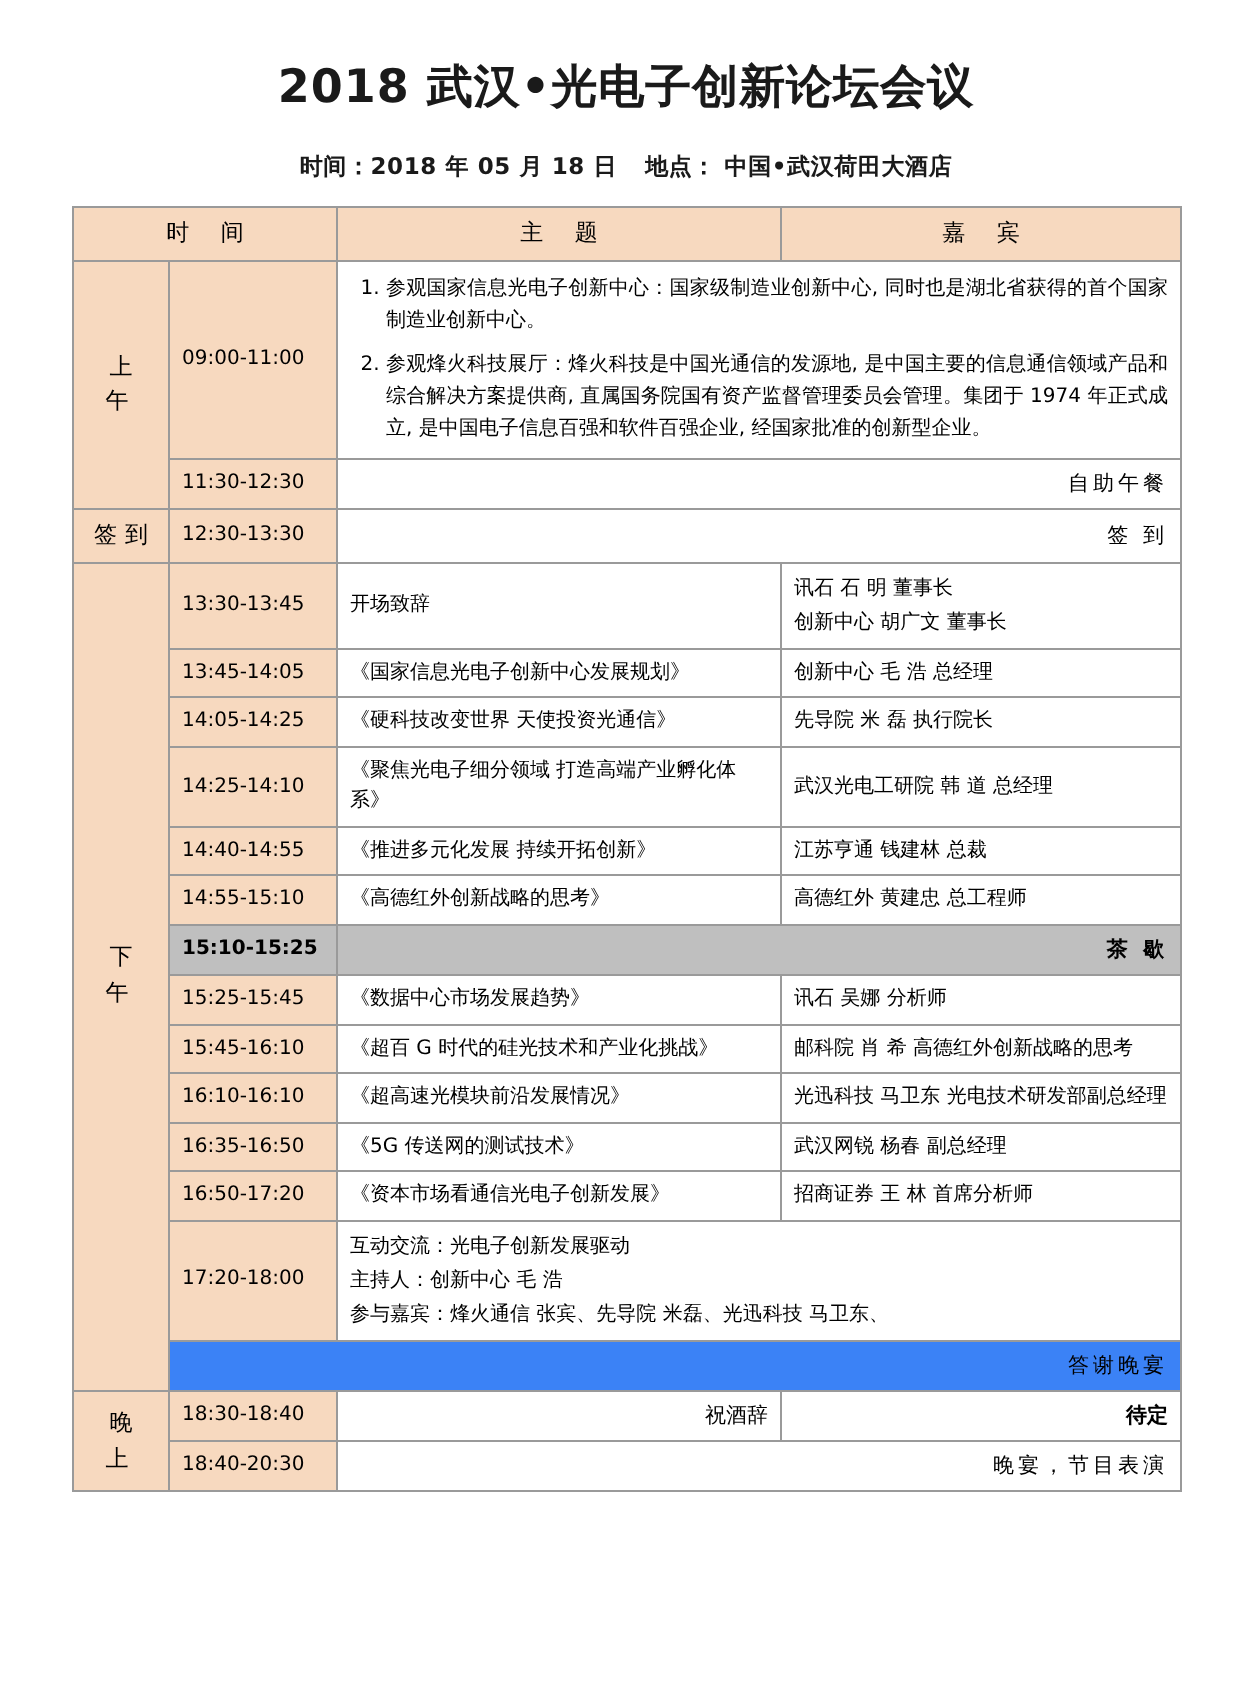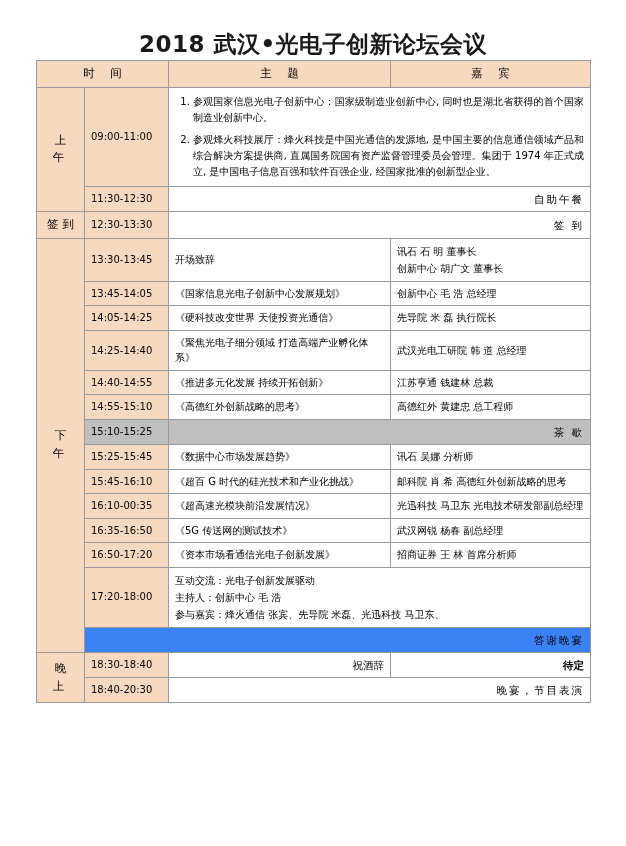--- a/index.html
+++ b/index.html
@@ -91,20 +91,21 @@
   }
   .span-center {
     text-align: right;
     font-weight: bold;
     font-size: 10.5px;
     letter-spacing: 2px;
   }
   .grey-row .time-cell,
   .grey-row .span-center {
     background: #bfbfbf;
+    font-weight: bold;
   }
   .grey-span {
     background: #3b82f6;
   }
   .ol-list {
     margin: 2px 0 2px 0;
     padding-left: 18px;
     list-style: decimal;
   }
   .ol-list li {
@@ -116,20 +117,23 @@
   .multi-line div { line-height: 1.7; }
   .guest-two div { line-height: 1.7; }
 </style>
 </head>
 <body>
 
 <div class="page">
 
   <div class="doc-title">2018 武汉•光电子创新论坛会议</div>
 
+  <div class="doc-subtitle">
+    <span>时间：2018 年 05 月 18 日</span><span class="gap"></span><span>地点： 中国•武汉荷田大酒店</span>
+  </div>
 
   <table class="agenda">
     <colgroup>
       <col class="c-period">
       <col class="c-time">
       <col class="c-topic">
       <col class="c-guest">
     </colgroup>
     <thead>
       <tr>
@@ -177,21 +181,21 @@
         <td class="guest-cell">创新中心 毛 浩 总经理</td>
       </tr>
 
       <tr>
         <td class="time-cell">14:05-14:25</td>
         <td class="topic-cell">《硬科技改变世界 天使投资光通信》</td>
         <td class="guest-cell">先导院 米 磊 执行院长</td>
       </tr>
 
       <tr>
-        <td class="time-cell">14:25-14:40</td>
+        <td class="time-cell">14:25-14:10</td>
         <td class="topic-cell">《聚焦光电子细分领域 打造高端产业孵化体系》</td>
         <td class="guest-cell">武汉光电工研院 韩 道 总经理</td>
       </tr>
 
       <tr>
         <td class="time-cell">14:40-14:55</td>
         <td class="topic-cell">《推进多元化发展 持续开拓创新》</td>
         <td class="guest-cell">江苏亨通 钱建林 总裁</td>
       </tr>
 
@@ -212,21 +216,21 @@
         <td class="guest-cell">讯石 吴娜 分析师</td>
       </tr>
 
       <tr>
         <td class="time-cell">15:45-16:10</td>
         <td class="topic-cell">《超百 G 时代的硅光技术和产业化挑战》</td>
         <td class="guest-cell">邮科院 肖 希 高德红外创新战略的思考</td>
       </tr>
 
       <tr>
-        <td class="time-cell">16:10-00:35</td>
+        <td class="time-cell">16:10-16:10</td>
         <td class="topic-cell">《超高速光模块前沿发展情况》</td>
         <td class="guest-cell">光迅科技 马卫东 光电技术研发部副总经理</td>
       </tr>
 
       <tr>
         <td class="time-cell">16:35-16:50</td>
         <td class="topic-cell">《5G 传送网的测试技术》</td>
         <td class="guest-cell">武汉网锐 杨春 副总经理</td>
       </tr>
 

